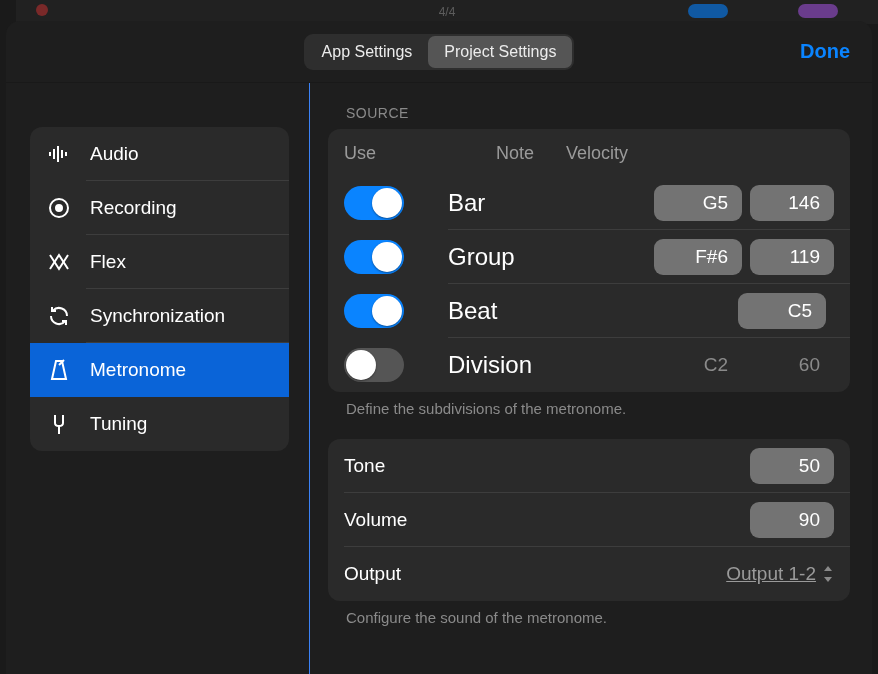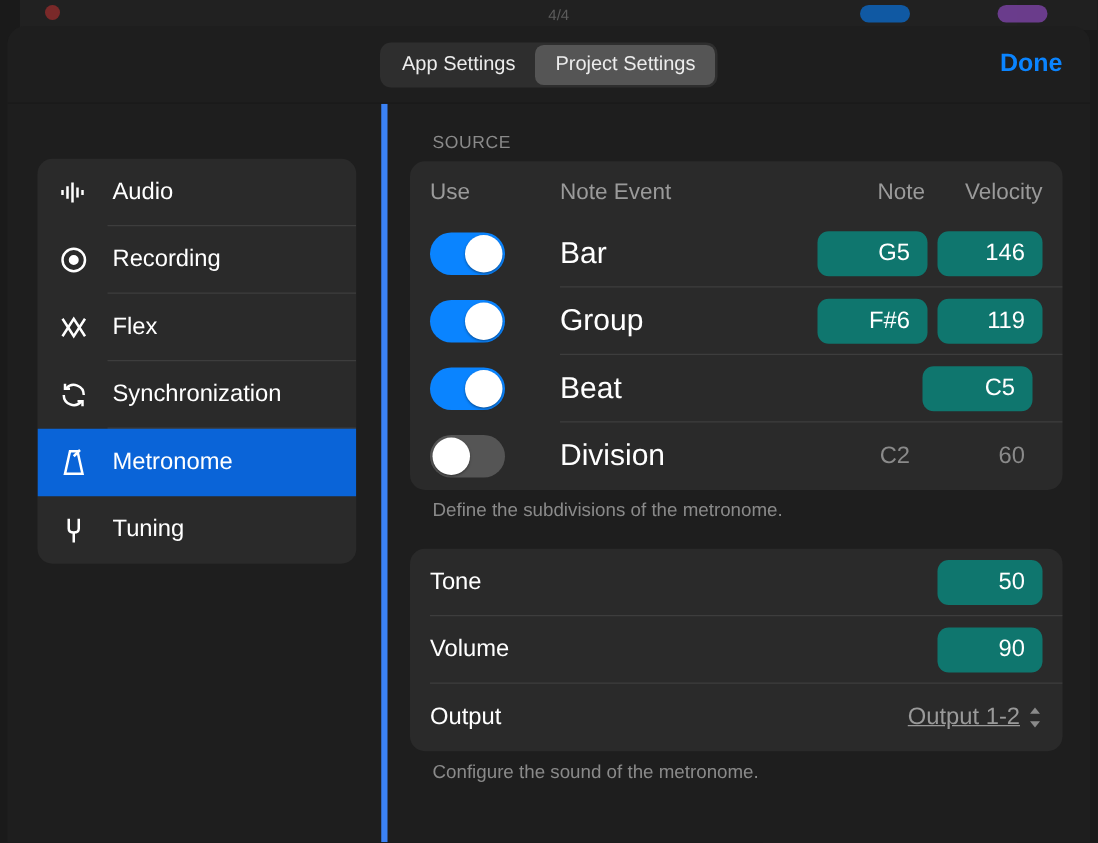--- a/index.html
+++ b/index.html
@@ -71,21 +71,21 @@
   }
 
   .body {
     flex: 1;
     display: flex;
     overflow: hidden;
   }
   .sidebar {
     width: 304px;
     padding: 44px 20px 20px 24px;
-    border-right: 5px solid #3b82f6;
+    border-right: 1px solid #3b82f6;
   }
   .side-list {
     background: #2a2a2a;
     border-radius: 12px;
     overflow: hidden;
   }
   .side-row {
     display: flex;
     align-items: center;
     height: 54px;
@@ -164,21 +164,21 @@
     top: 2px; left: 2px;
     transition: left .1s;
     box-shadow: 0 1px 2px rgba(0,0,0,0.4);
   }
   .switch.on .knob { left: 28px; }
   .src-use { width: 104px; }
   .src-event { flex: 1; font-size: 24px; color: #fff; }
   .pill {
     height: 36px;
     border-radius: 9px;
-    background: #0f766e;
+    background: #737373;
     display: flex;
     align-items: center;
     justify-content: flex-end;
     padding: 0 14px;
     font-size: 19px;
     color: #fff;
     cursor: pointer;
   }
   .pill.dim { background: transparent; color: #8a8a8a; cursor: default; }
   .pill.note { width: 88px; margin-right: 8px;}
@@ -305,21 +305,20 @@
           <span class="side-label">Tuning</span>
         </div>
       </div>
     </div>
 
     <div class="content">
       <div class="section-title">SOURCE</div>
       <div class="card">
         <div class="col-header">
           <span class="col-use">Use</span>
-          <span class="col-event">Note Event</span>
           <span class="col-note">Note</span>
           <span class="col-vel">Velocity</span>
         </div>
 
         <div class="src-row">
           <div class="src-use">
             <div class="switch on">
                 <div class="knob"></div>
               </div>
           </div>

